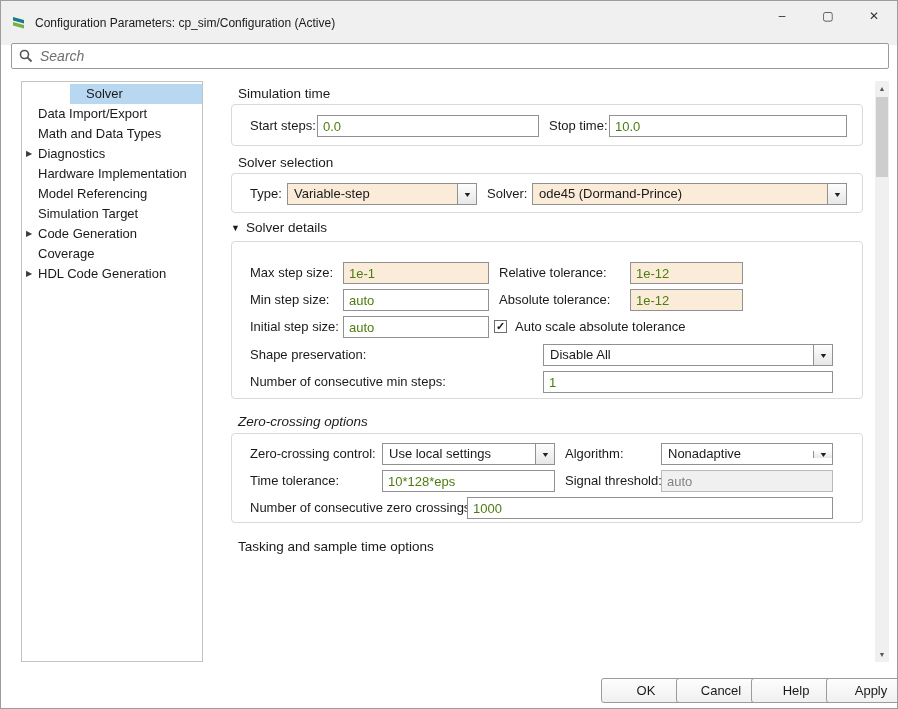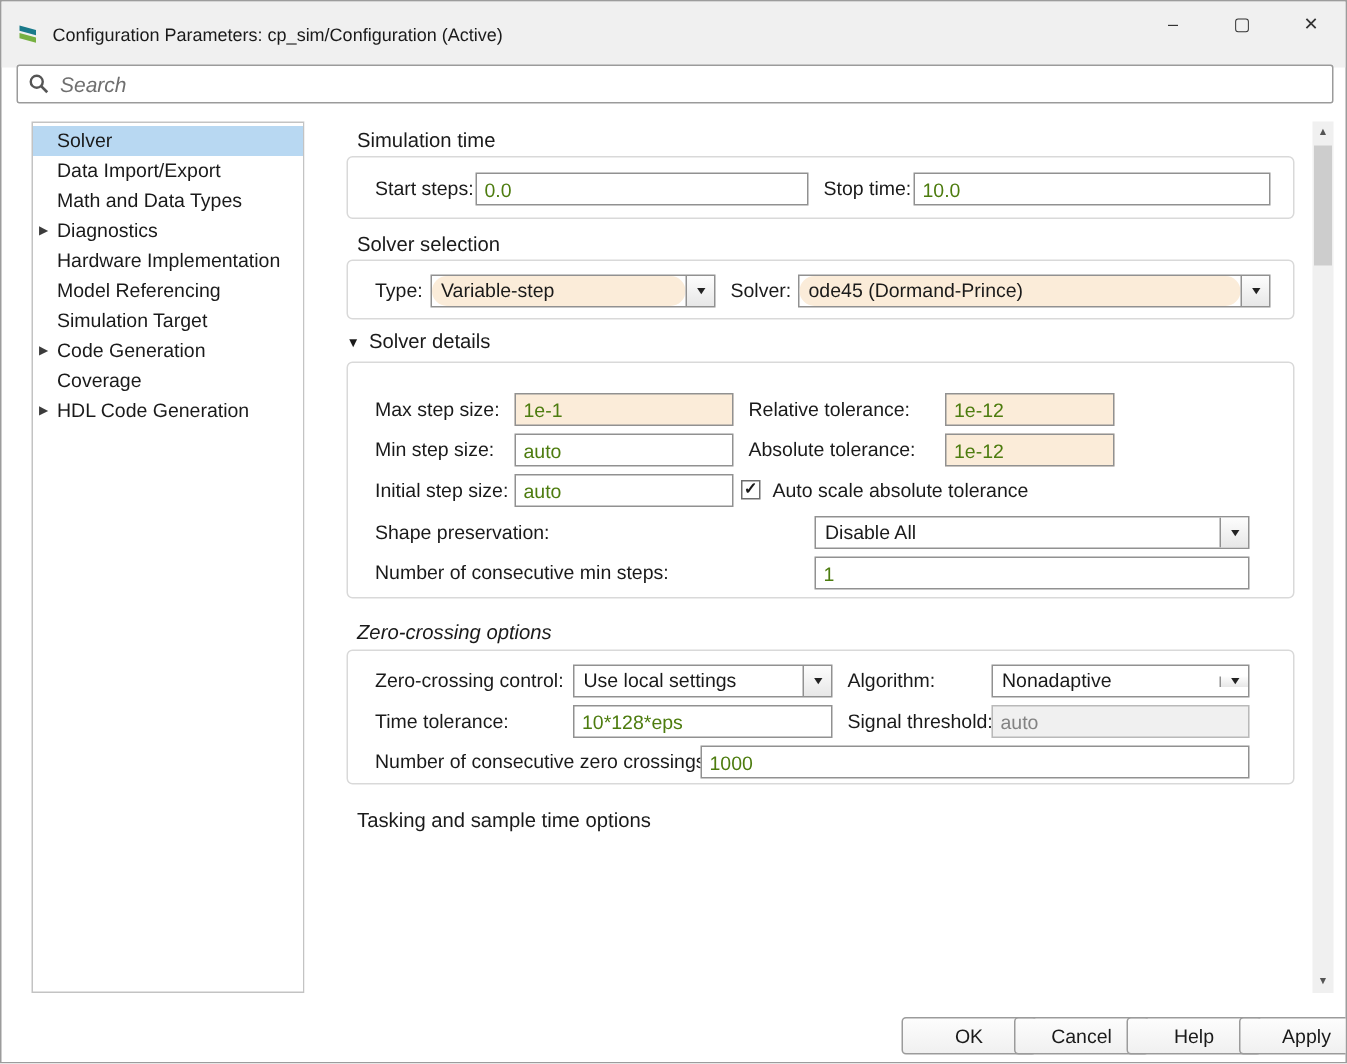--- a/index.html
+++ b/index.html
@@ -39,41 +39,41 @@
   }
   .search-input::placeholder { font-style:italic; color:#6f6f6f; opacity:1; }
 
   
   .sidebar {
     position:absolute; top:80px; left:20px; width:182px; height:581px;
     border:1px solid #c3c3c3; background:#fff; padding-top:2px; overflow:hidden;
   }
   .nav-item { position:relative; height:20px; line-height:20px; padding-left:16px;
     font-size:13px; color:#1a1a1a; white-space:nowrap; cursor:default; }
-  .nav-item.selected { background:var(--sidebar-selection,#b8d8f2); }
+  .nav-item.selected { background:var(--sidebar-selection,#b8d8f2);margin-left:48px; }
   .expander { position:absolute; left:4px; top:0; height:20px; line-height:20px;
     font-size:8px; color:#3c3c3c; }
 
   
   .main { position:absolute; top:80px; left:202px; width:660px; height:581px; background:#fff; }
   .section-title { font-size:13.5px; color:#1a1a1a; white-space:nowrap; }
   .section-header { display:flex; align-items:center; cursor:default; }
   .section-header .tri { font-size:9px; color:#1a1a1a; margin-right:6px; }
   .groupbox { border:1px solid #d9d9d9; border-radius:4px; background:#fff; }
 
   .flabel { font-size:13px; color:#1a1a1a; white-space:nowrap; }
   .field {
     height:22px; border:1px solid #919191; background:#fff;
     font-family:"Liberation Sans",sans-serif; font-size:13px; color:#4d7c0f; padding:0 5px;
   }
   .field.peach { background:var(--field-highlight,#fbecd9); }
   .field.disabled { background:#f0f0f0; color:#838383; border-color:#b9b9b9; }
 
   .dropdown { height:22px; border:1px solid #919191; background:#fff; display:flex; overflow:hidden; }
-  .dd-text { flex:1; font-size:13px; line-height:20px; padding:0 6px; white-space:nowrap; overflow:hidden; color:#1a1a1a;border-radius:10px; }
+  .dd-text { flex:1; font-size:13px; line-height:20px; padding:0 6px; white-space:nowrap; overflow:hidden; color:#1a1a1a; }
   .dropdown.peach .dd-text { background:var(--field-highlight,#fbecd9); }
   .dd-btn { width:19px; border-left:1px solid #919191; background:linear-gradient(#fdfdfd,#e7e7e7);
     display:flex; align-items:center; justify-content:center; }
   .dd-btn i { font-style:normal; font-size:7px; color:#222; transform:scaleX(1.35); }
 
   .checkbox { width:13px; height:13px; border:1px solid #6e6e6e; background:#fff;
     display:inline-flex; align-items:center; justify-content:center; }
   .checkbox i { font-style:normal; font-size:11px; font-weight:bold; color:#1a1a1a; line-height:1; }
 
   

